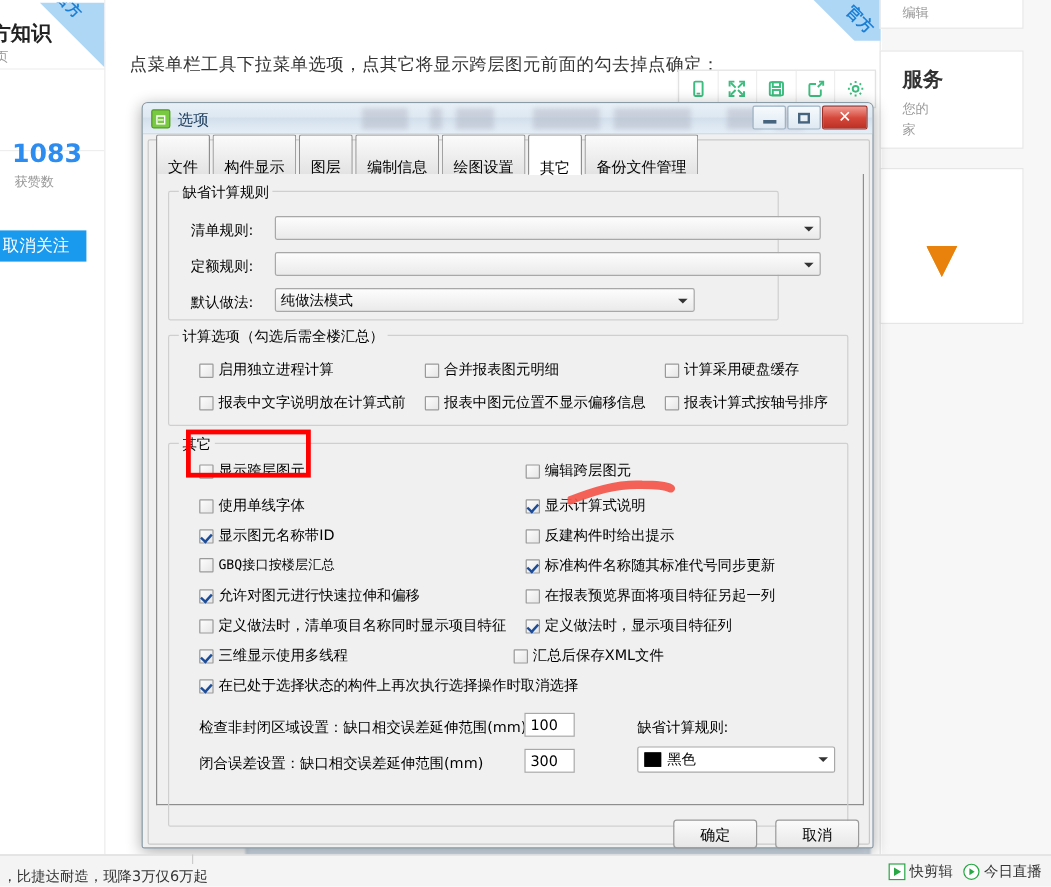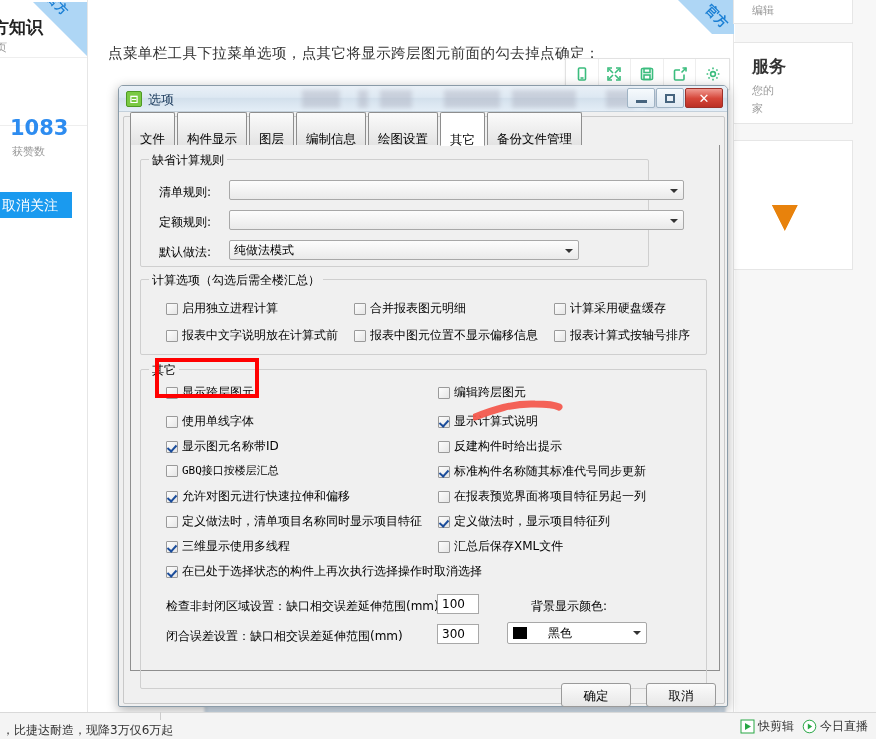--- a/index.html
+++ b/index.html
@@ -477,33 +477,33 @@
             <span class="cbl">标准构件名称随其标准代号同步更新</span>
           </div>
           <div class="cb" style="left:297px; top:118px;">
             <span class="cbox"></span>
             <span class="cbl">在报表预览界面将项目特征另起一列</span>
           </div>
           <div class="cb" style="left:297px; top:143px;">
             <span class="cbox on"></span>
             <span class="cbl">定义做法时，显示项目特征列</span>
           </div>
-          <div class="cb" style="left:297px; top:168px;">
+          <div class="cb" style="left:287px; top:168px;">
             <span class="cbox"></span>
             <span class="cbl">汇总后保存XML文件</span>
           </div>
 
           <div class="flabel" style="left:25px; top:228px;">检查非封闭区域设置：缺口相交误差延伸范围(mm)</div>
           <div class="numbox" style="left:296px; top:224px;">100</div>
 
           <div class="flabel" style="left:25px; top:258px;">闭合误差设置：缺口相交误差延伸范围(mm)</div>
           <div class="numbox" style="left:296px; top:254px;">300</div>
 
-          <div class="flabel" style="left:390px; top:228px;">背景显示颜色:</div>
-          <div class="combo white" style="left:366px; top:252px; width:140px; height:22px; padding-left:40px; line-height:21px;">
+          <div class="flabel" style="left:390px; top:228px;">缺省计算规则:</div>
+          <div class="combo white" style="left:390px; top:252px; width:165px; height:22px; padding-left:24px; line-height:21px;">
             <div class="swatch"></div>
             <span>黑色</span>
             <div class="arrow"></div>
           </div>
         </div>
 
       </div>
 
       <div class="btn" style="left:437px; top:566px;">确定</div>
       <div class="btn" style="left:522px; top:566px;">取消</div>

